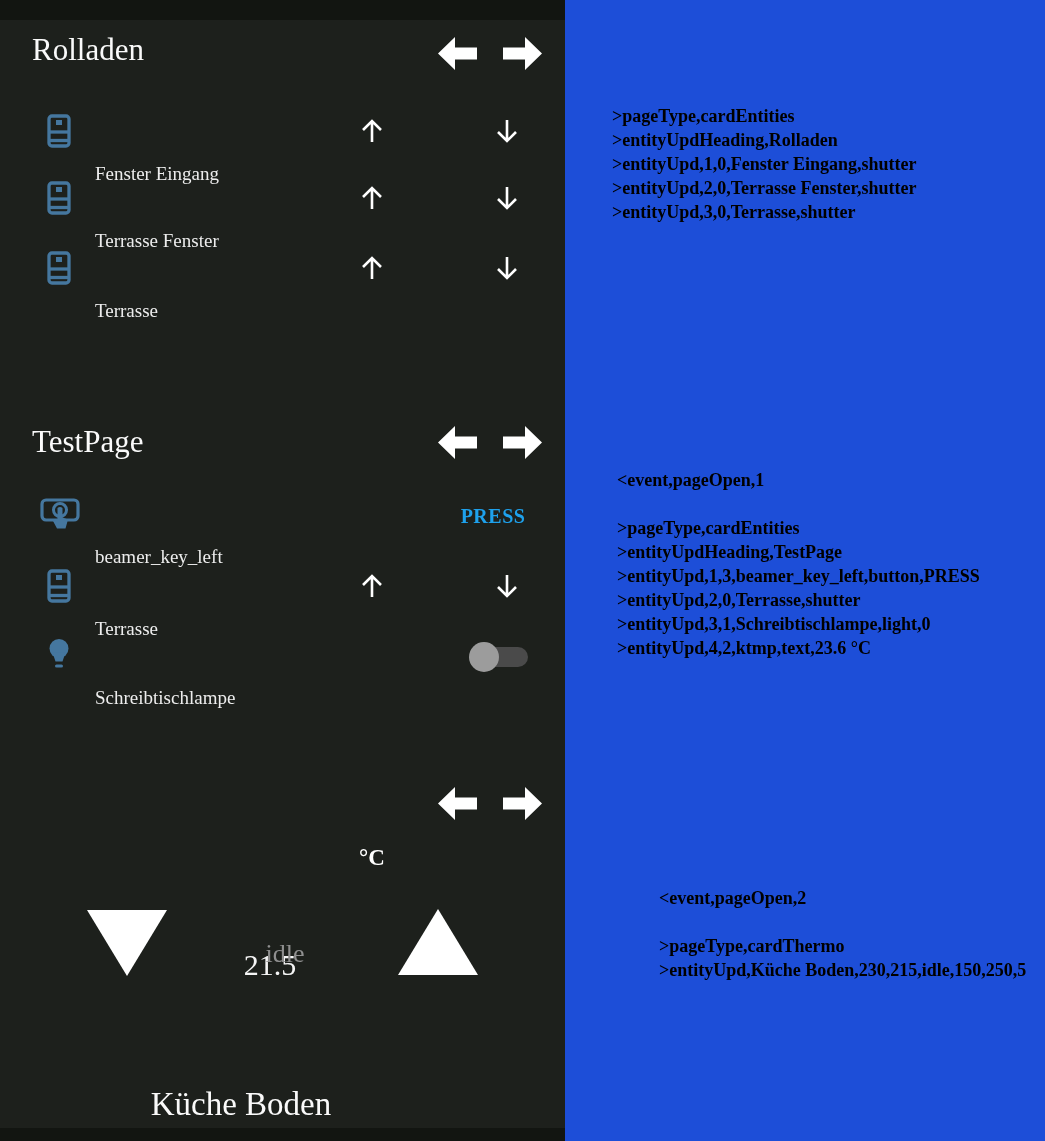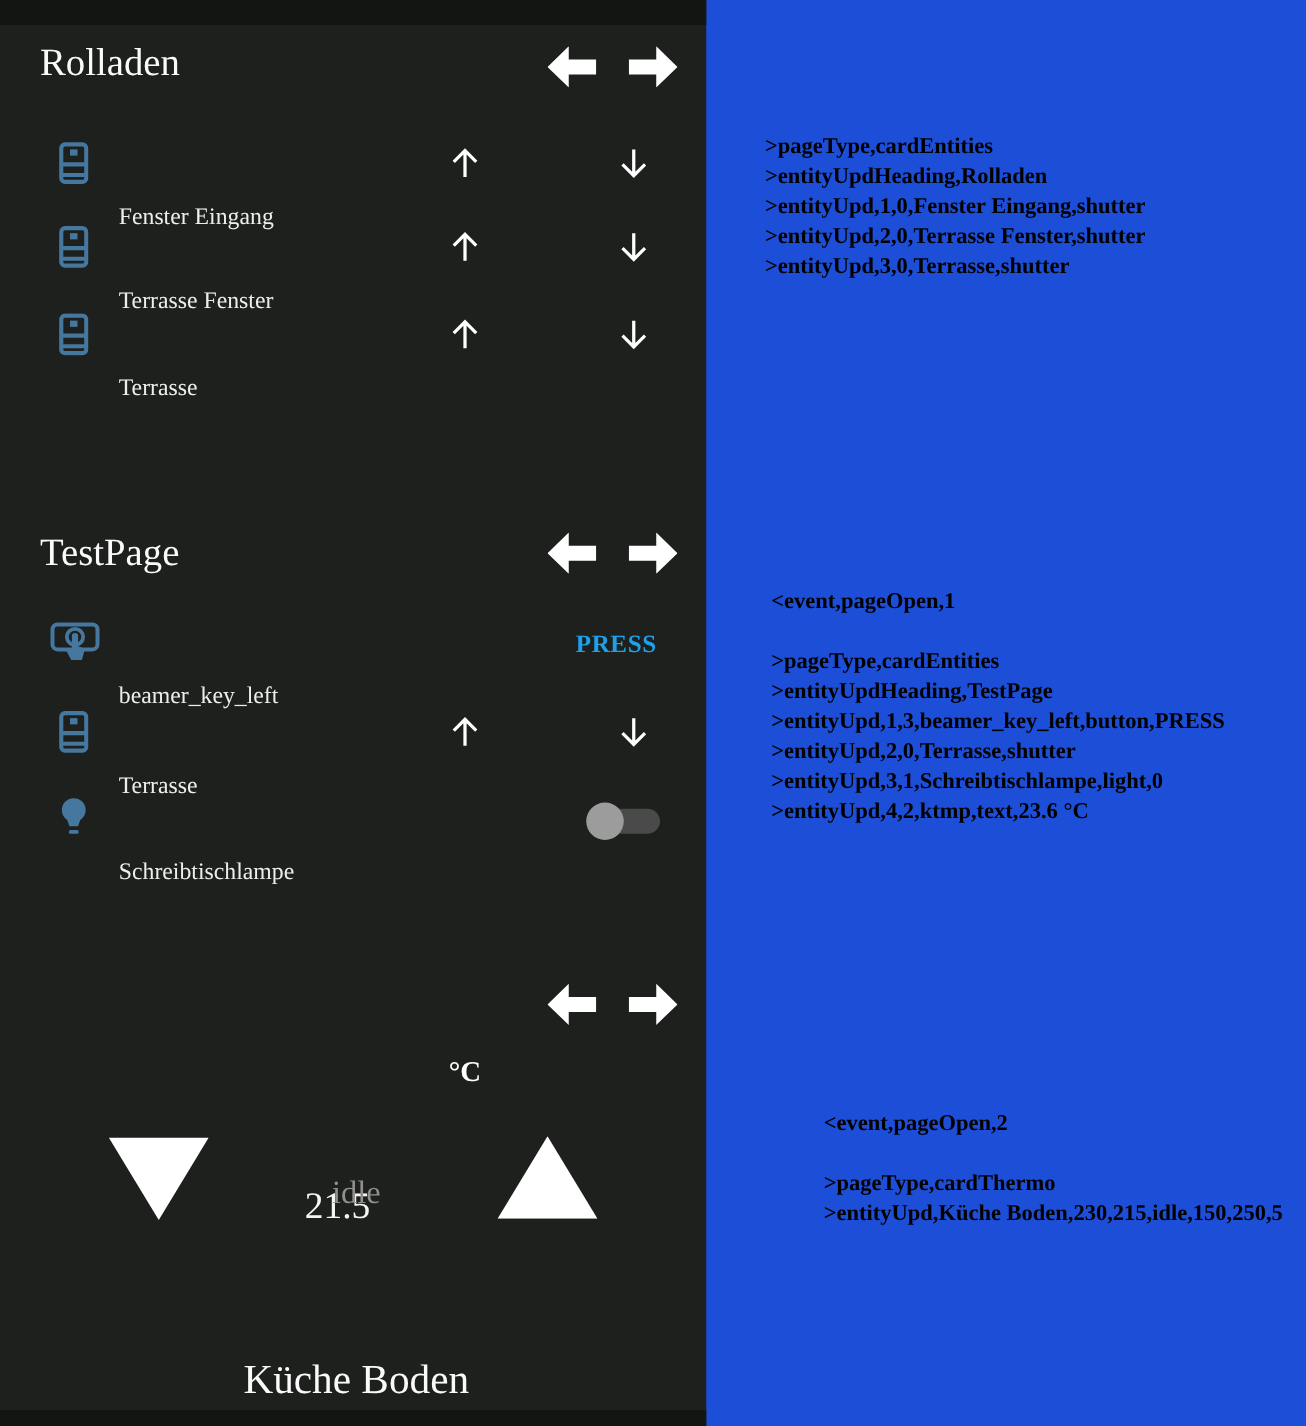--- a/index.html
+++ b/index.html
@@ -38,21 +38,21 @@
            letter-spacing:-2px;line-height:1;color:#ffffff;}
   .bigunit{position:absolute;left:359px;top:845px;font-size:23px;font-weight:700;color:#ffffff;}
   .tri{position:absolute;cursor:pointer;}
   .tri.down{left:87px;top:910px;}
   .tri.up{left:398px;top:909px;}
   .setpoint{position:absolute;left:190px;top:948px;width:160px;text-align:center;
             font-size:30px;color:#f5f5f5;}
   .hvacstate{position:absolute;left:205px;top:939px;width:160px;text-align:center;
              font-size:26px;color:#8f8f8f;}
   .roomname{position:absolute;left:0;top:1086px;width:482px;text-align:center;
-            font-size:33px;color:#fafafa;margin-left:44px;}
+            font-size:33px;color:#fafafa;}
 
   
   .logblock{position:absolute;color:#000;font-weight:bold;font-size:18px;line-height:24px;white-space:nowrap;}
   .logblock.b1{left:612px;top:80px;}
   .logblock.b2{left:617px;top:468px;}
   .logblock.b3{left:659px;top:886px;}
   .loggap{height:24px;}
 </style>
 </head>
 <body>

